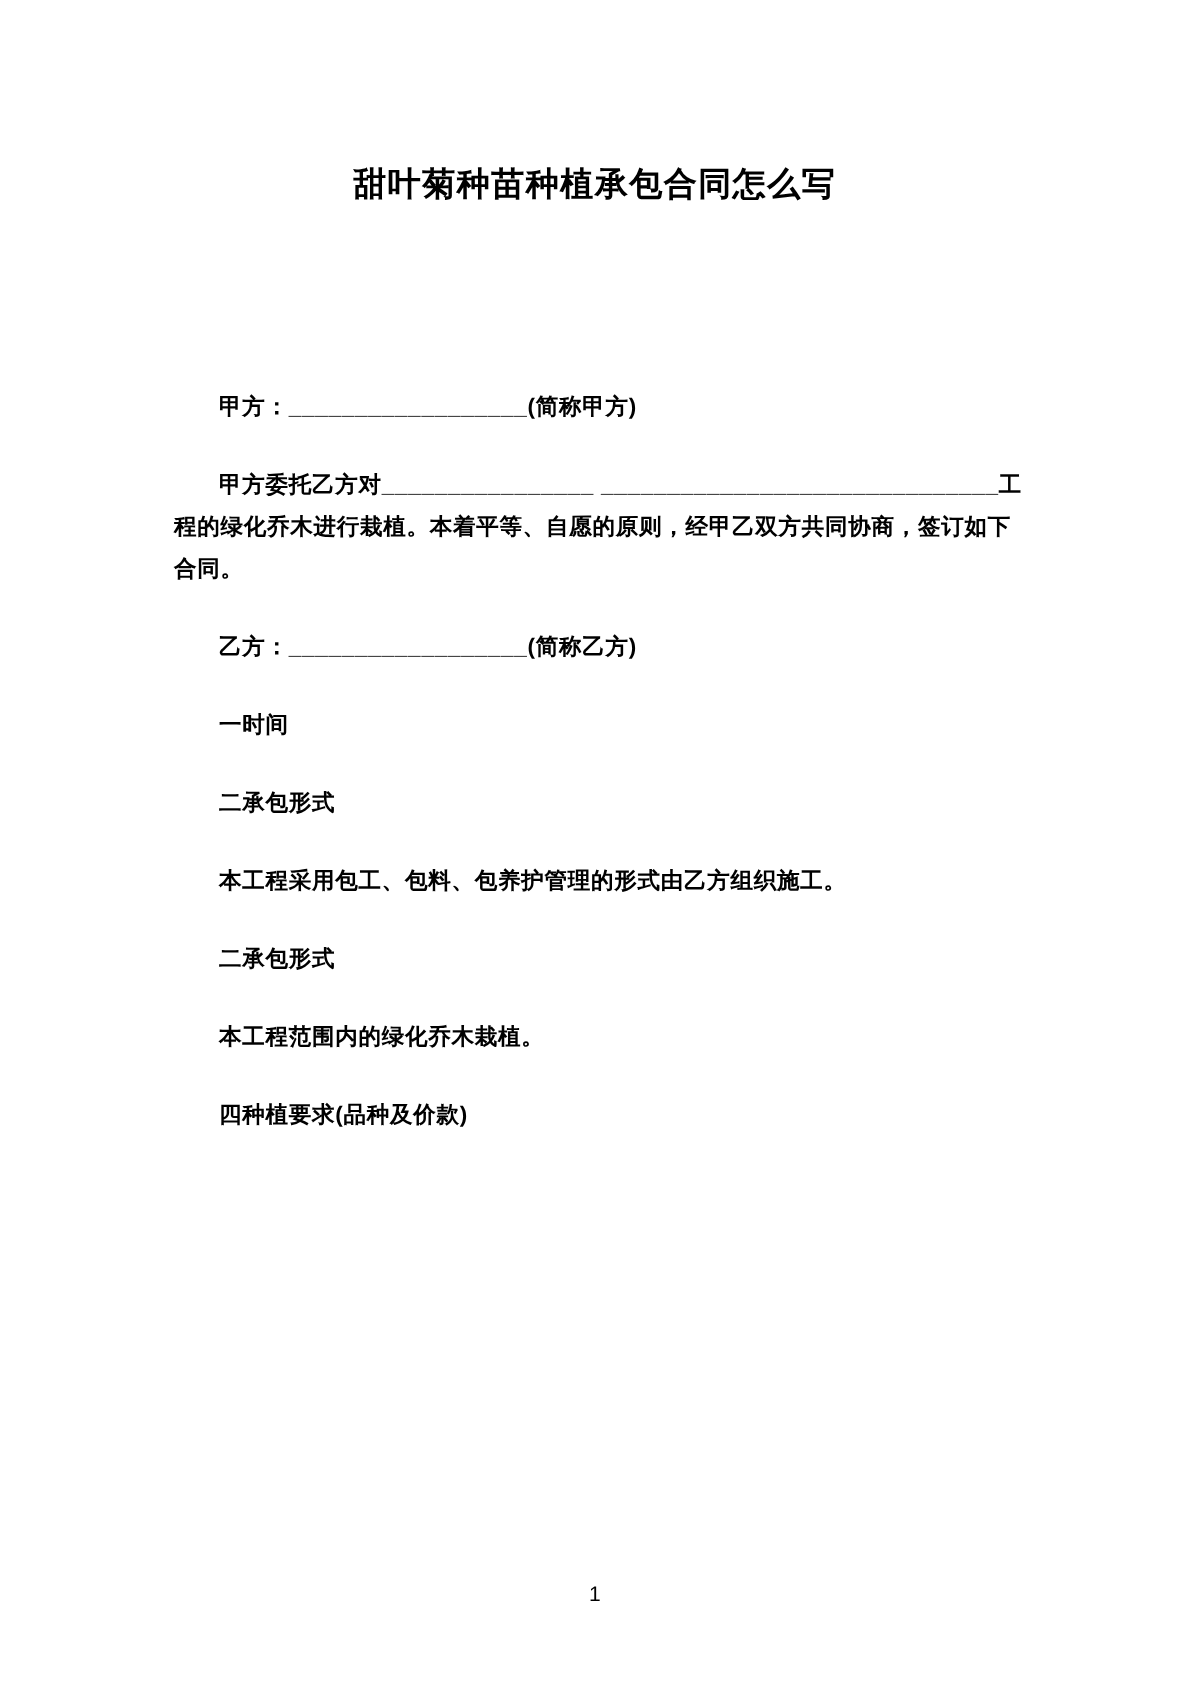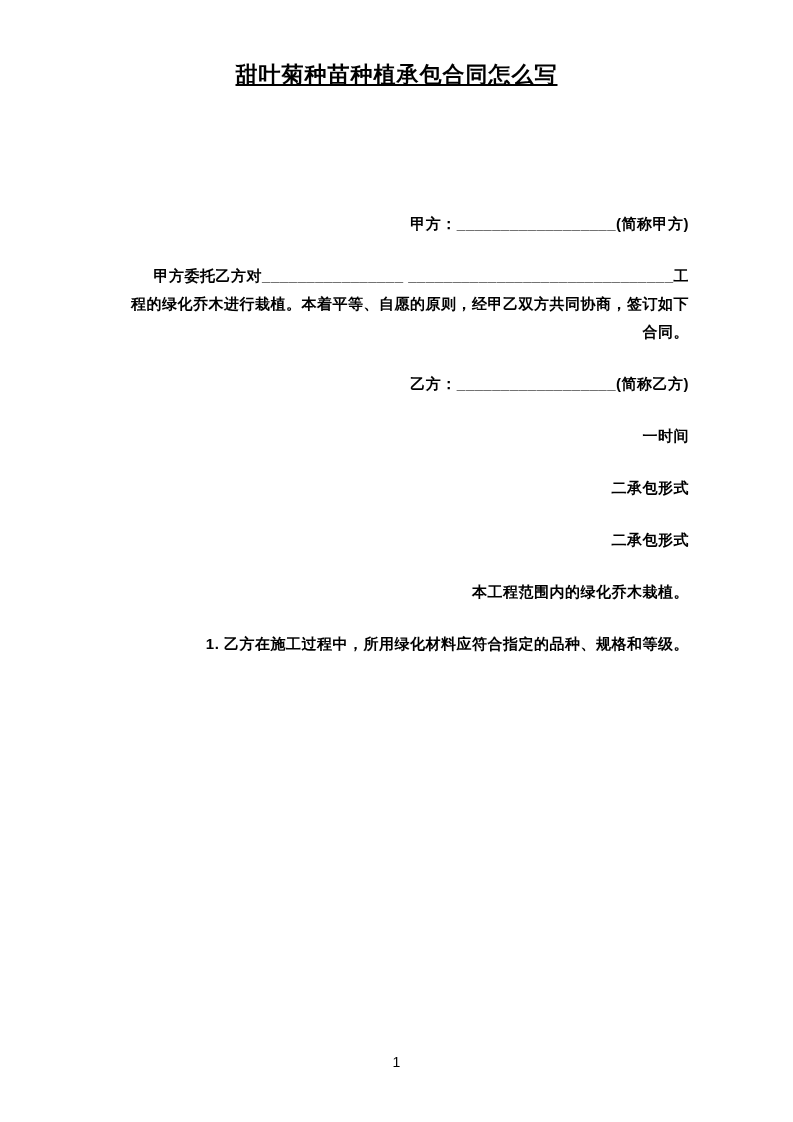--- a/index.html
+++ b/index.html
@@ -13,41 +13,39 @@
     height: 1122px;
     margin: 0 auto;
     background: #ffffff;
     overflow: hidden;
     font-family: "Liberation Sans", sans-serif;
     color: #000000;
     box-sizing: border-box;
   }
   .doc-title {
     margin: 0;
-    padding-top: 60px;
+    padding-top: 108px;
     text-align: center;
     font-size: 22px;
     font-weight: 700;
     line-height: 30px;
     letter-spacing: 1px;
-    text-decoration: underline;
   }
   .doc-body {
     margin-top: 120px;
     padding: 0 104px;
   }
   .para {
     margin: 0 0 24px 12px;
     font-size: 15px;
     font-weight: 700;
     line-height: 28px;
     text-indent: 2em;
     word-break: break-all;
     letter-spacing: 0.5px;
-    text-align: right;
   }
   .page-number {
     position: absolute;
     left: 0;
     right: 0;
     bottom: 52px;
     text-align: center;
     font-size: 14px;
     font-weight: 400;
     color: #000000;
@@ -66,27 +64,28 @@
 
     <p class="para">甲方委托乙方对________________ ______________________________工程的绿化乔木进行栽植。本着平等、自愿的原则，经甲乙双方共同协商，签订如下合同。</p>
 
     <p class="para">乙方：__________________(简称乙方)</p>
 
     <p class="para">一时间</p>
 
 
     <p class="para">二承包形式</p>
 
+    <p class="para">本工程采用包工、包料、包养护管理的形式由乙方组织施工。</p>
 
     <p class="para">二承包形式</p>
 
     <p class="para">本工程范围内的绿化乔木栽植。</p>
 
+    <p class="para">四种植要求(品种及价款)</p>
 
 
 
-    <p class="para">1. 乙方在施工过程中，所用绿化材料应符合指定的品种、规格和等级。</p>
 
   </div>
 
   <div class="page-number">1</div>
 
 </div>
 
 </body></html>

